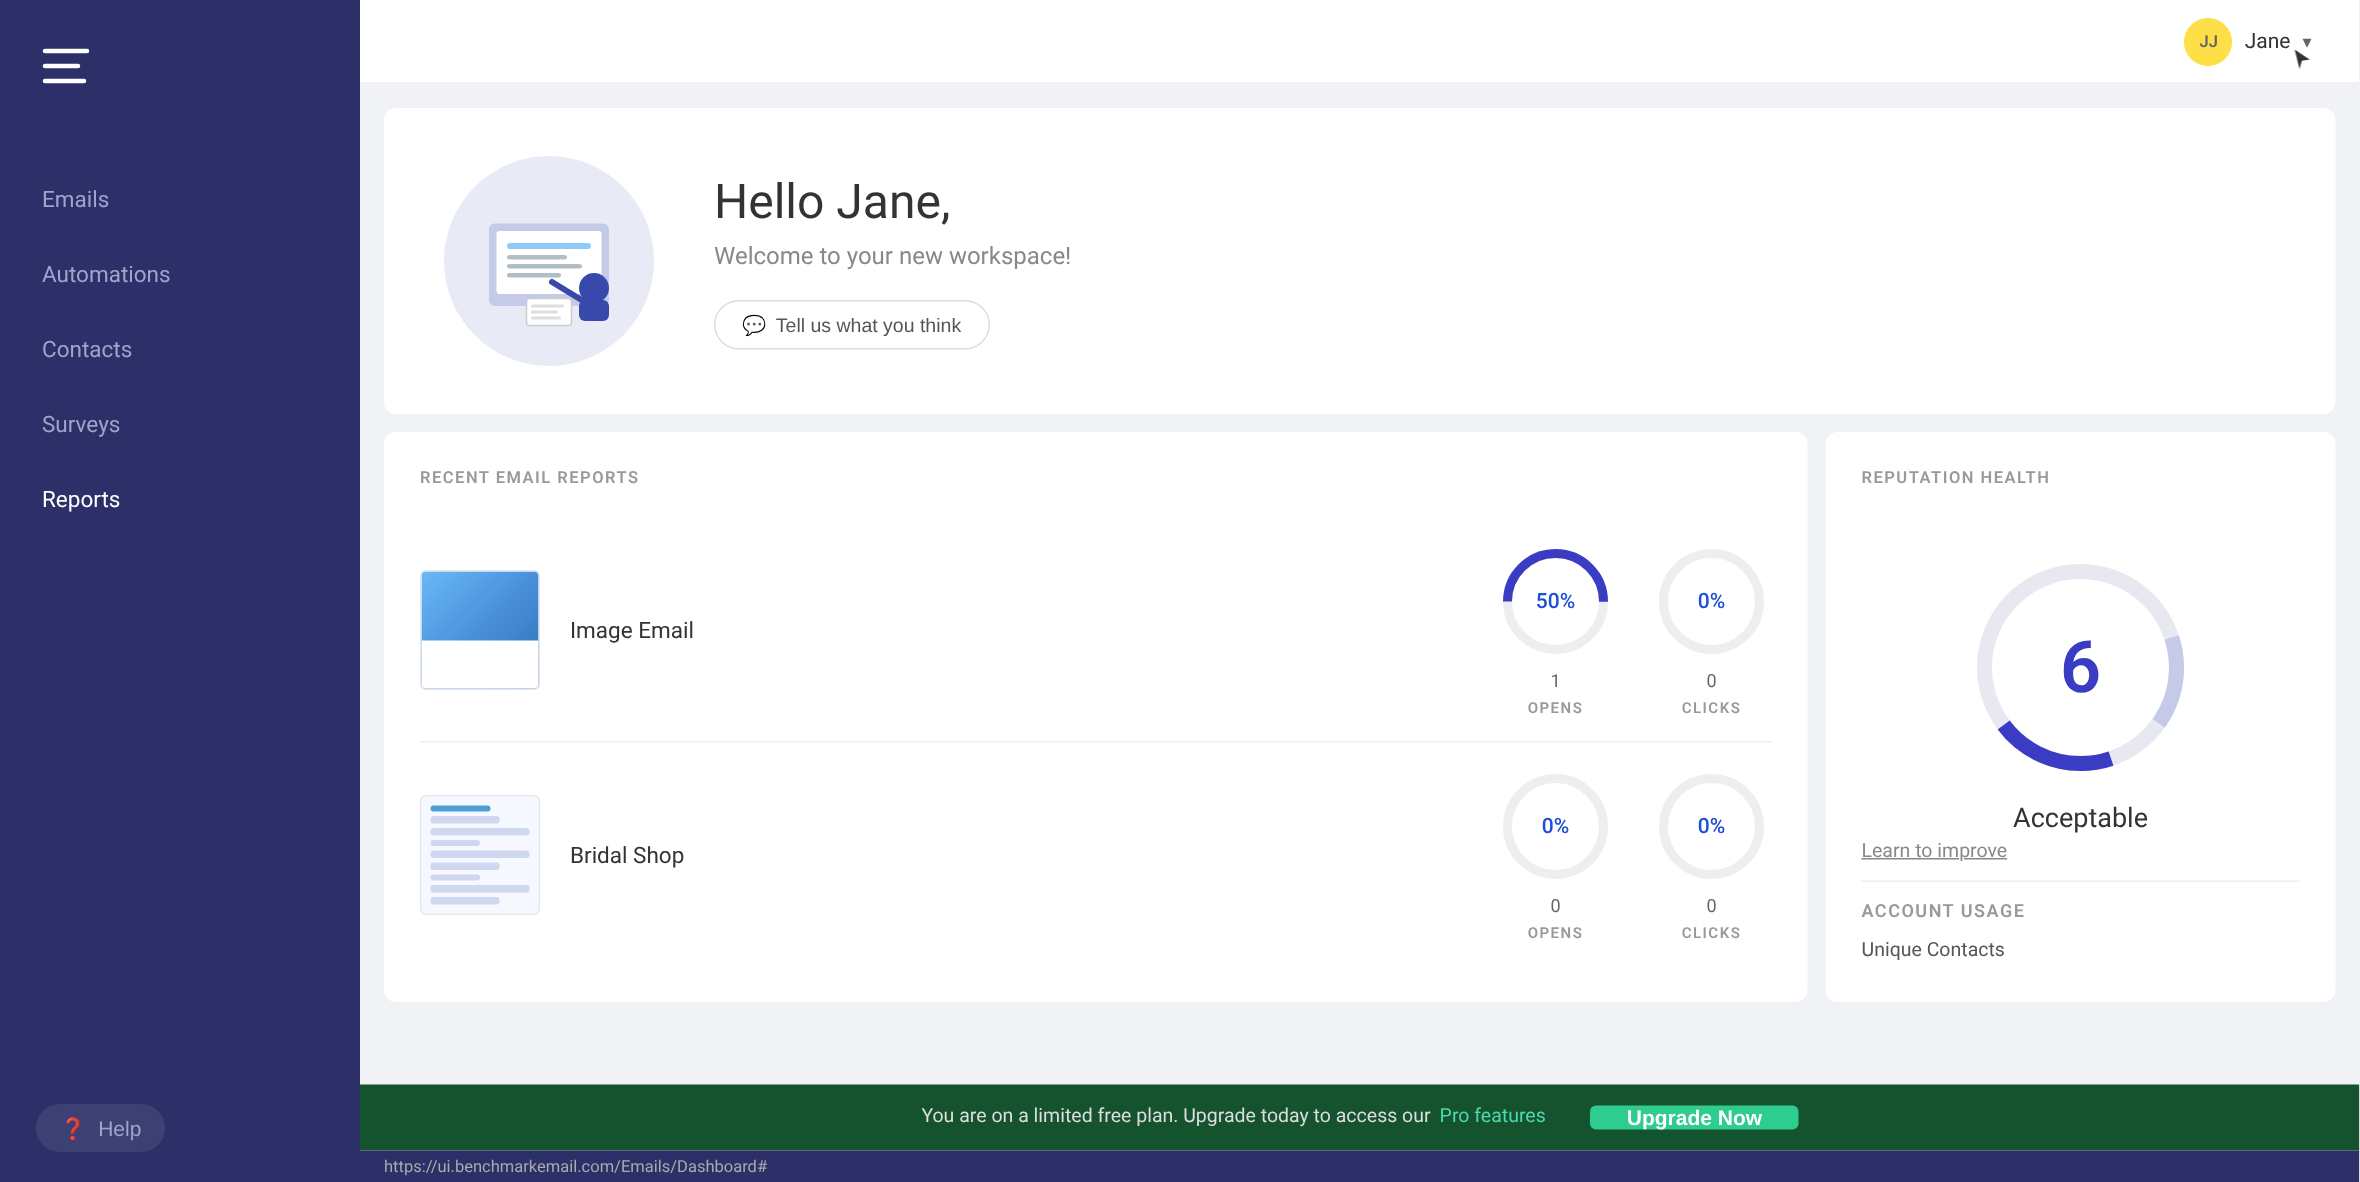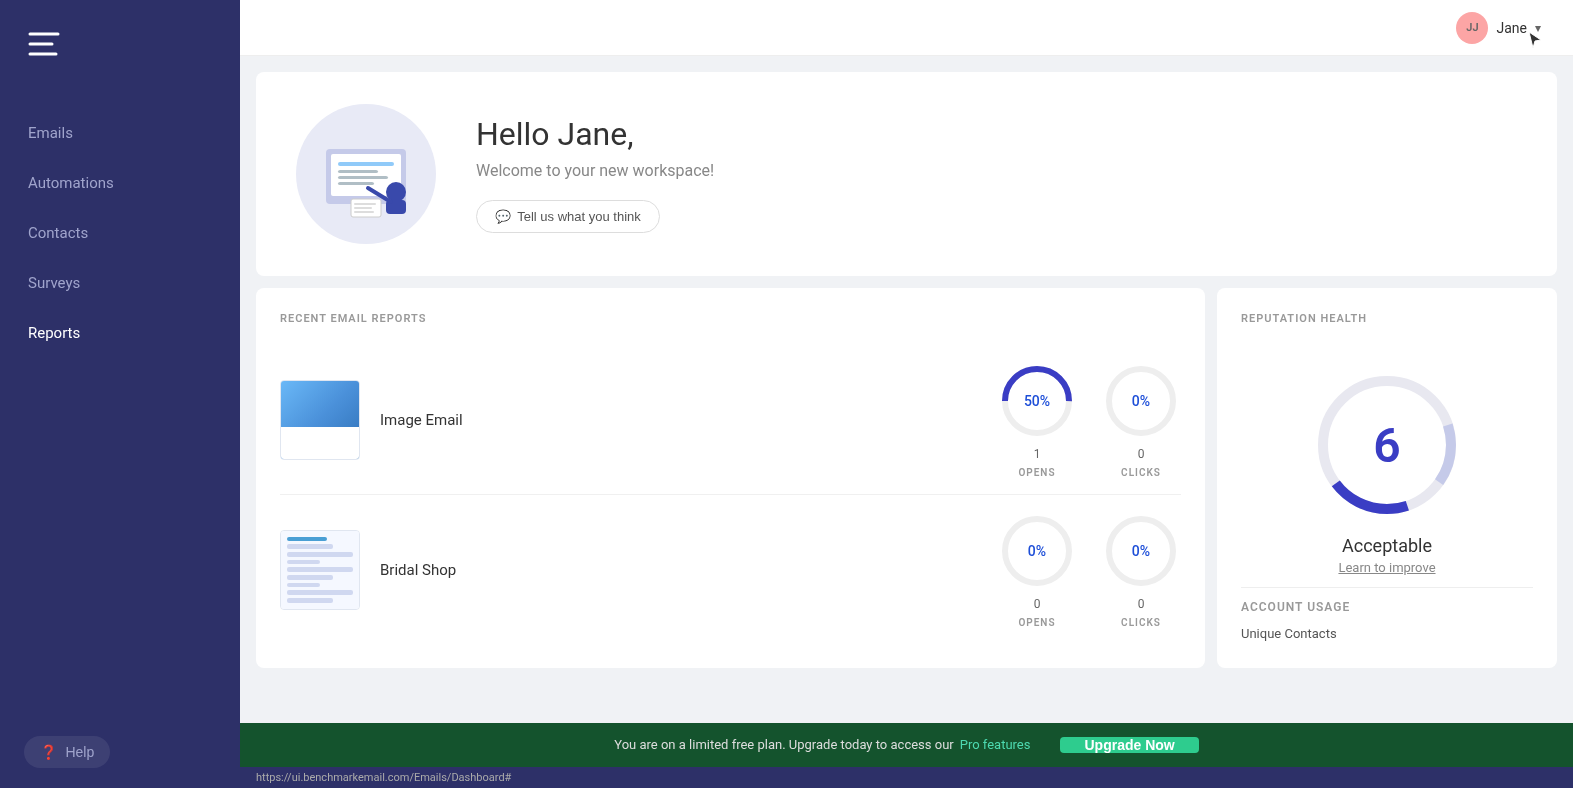--- a/index.html
+++ b/index.html
@@ -72,21 +72,21 @@
     }
     .user-area {
       display: flex;
       align-items: center;
       gap: 8px;
       cursor: pointer;
     }
     .user-avatar {
       width: 32px;
       height: 32px;
-      background: #fca5a5;
+      background: #fde047;
       border-radius: 50%;
       display: flex;
       align-items: center;
       justify-content: center;
       font-size: 11px;
       color: #666;
       font-weight: 600;
     }
     .user-name {
       font-size: 14px;
@@ -256,21 +256,20 @@
       font-weight: 600;
       color: #3a3dc4;
     }
     .reputation-status {
       text-align: center;
       font-size: 18px;
       color: #333;
       margin-bottom: 4px;
     }
     .reputation-link {
-      text-align: center;
       font-size: 13px;
       color: #888;
       text-decoration: underline;
       cursor: pointer;
       margin-bottom: 4px;
       display: block;
     }
     .divider {
       border: none;
       border-top: 1px solid #eee;

